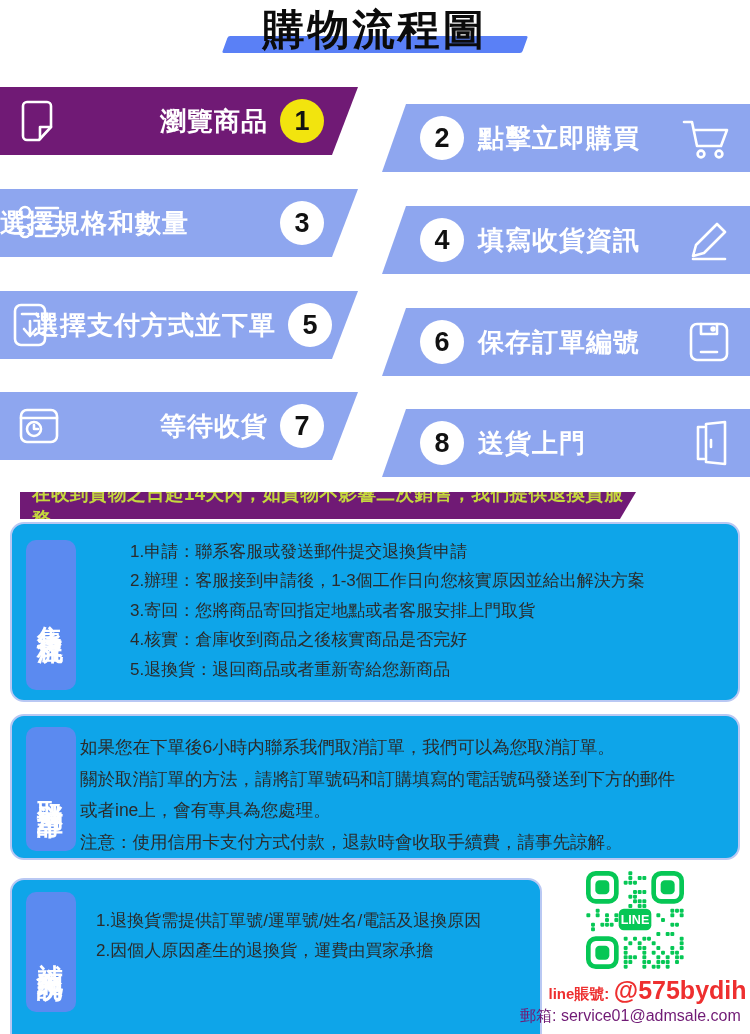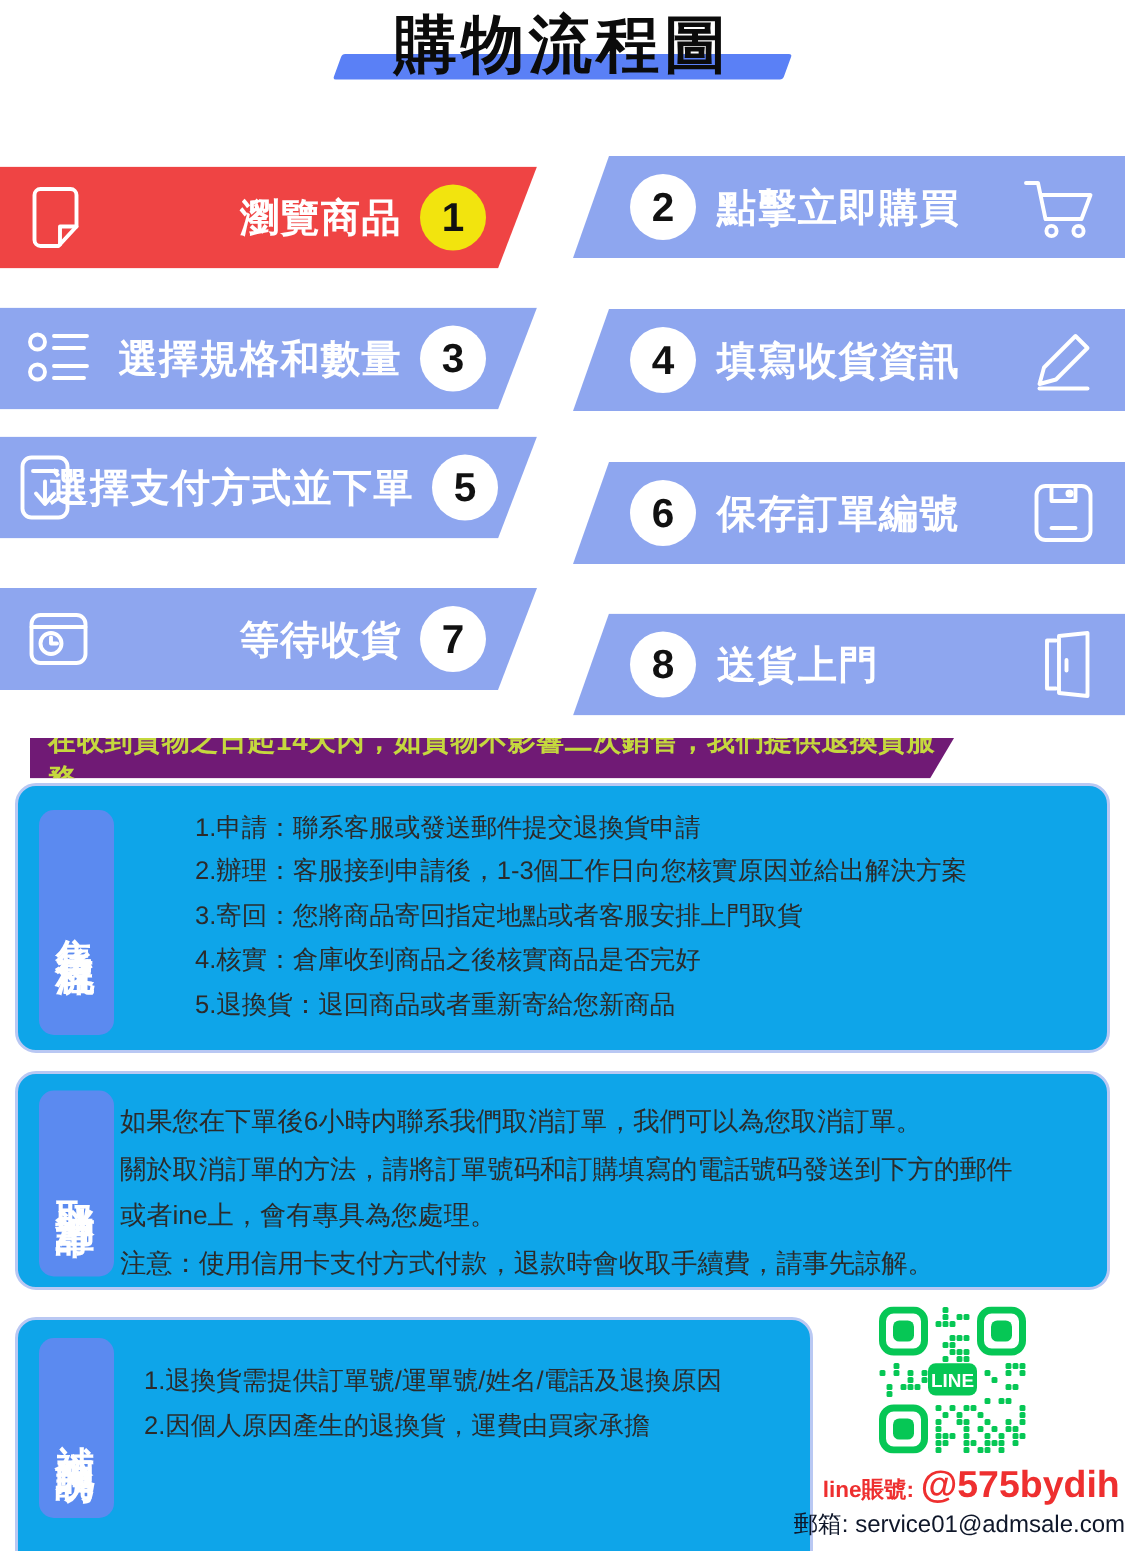--- a/index.html
+++ b/index.html
@@ -9,21 +9,21 @@
   
   .title-wrap{position:absolute;top:2px;left:0;width:100%;text-align:center;}
   .title-underline{position:absolute;top:34px;left:50%;width:300px;height:17px;
     background:#5a80f6;transform:translateX(-50%) skewX(-20deg);border-radius:2px;}
   .title-text{position:relative;font-size:42px;font-weight:800;color:#0b0b0b;letter-spacing:3px;z-index:1;}
 
   
   .banner{position:absolute;height:68px;display:flex;align-items:center;color:#fff;font-weight:700;}
   .banner.left{left:0;width:358px;background:#8ea6ef;clip-path:polygon(0 0,100% 0,calc(100% - 26px) 100%,0 100%);justify-content:flex-end;padding-right:34px;box-sizing:border-box;}
   .banner.right{left:382px;width:368px;background:#8ea6ef;clip-path:polygon(24px 0,100% 0,100% 100%,0 100%);justify-content:flex-start;padding-left:38px;box-sizing:border-box;}
-  .banner.primary{background:#ef4444;margin-top:24px;}
+  .banner.primary{background:#701a75;}
   .step-label{font-size:26px;letter-spacing:1px;}
   .num-circle{width:44px;height:44px;border-radius:50%;background:#fff;color:#111;
     display:flex;align-items:center;justify-content:center;font-size:27px;font-weight:800;flex:0 0 44px;}
   .num-circle.yellow{background:#f2e40e;}
   .banner.left .num-circle{margin-left:12px;}
   .banner.right .num-circle{margin-right:14px;}
   .banner-icon{position:absolute;top:50%;transform:translateY(-50%);display:flex;}
   .banner.left .banner-icon{left:16px;}
   .banner.right .banner-icon{right:18px;}
   .banner-icon svg{stroke:#fff;fill:none;stroke-width:2.6;stroke-linecap:round;stroke-linejoin:round;}
@@ -49,21 +49,21 @@
   #notes-box .box-text{left:84px;top:26px;font-size:17px;line-height:30px;}
   #notes-box .box-text .indent{padding-left:17px;}
 
   
   .qr{position:absolute;left:586px;top:871px;width:98px;height:98px;}
   .qr svg{width:100%;height:100%;}
   .qr text{font-family:"Liberation Sans","DejaVu Sans",sans-serif;}
   .contact-line{position:absolute;left:545px;top:976px;width:205px;text-align:center;color:#ee2f2f;white-space:nowrap;}
   .contact-line .lbl{font-size:15px;font-weight:700;}
   .contact-line .big{font-size:25px;font-weight:800;}
-  .contact-email{position:absolute;left:520px;top:1006px;width:230px;text-align:right;color:#0f172a;font-size:16px;white-space:nowrap;}
+  .contact-email{position:absolute;left:520px;top:1006px;width:230px;text-align:left;color:#701a75;font-size:16px;white-space:nowrap;}
 </style>
 </head>
 <body>
 
 <div class="page">
 
   <div class="title-wrap">
     <div class="title-underline"></div>
     <span class="title-text">購物流程圖</span>
   </div>
@@ -84,21 +84,21 @@
     <span class="step-label">點擊立即購買</span>
     <span class="banner-icon">
       <svg width="52" height="48" viewBox="0 0 52 48">
         <path d="M4 8 h8 l5 24 h24 l6 -16 H14"></path>
         <circle cx="21" cy="40" r="3.4"></circle>
         <circle cx="39" cy="40" r="3.4"></circle>
       </svg>
     </span>
   </div>
 
-  <div class="banner left" style="top:205px;">
+  <div class="banner left" style="top:189px;justify-content:space-between;">
     <span class="banner-icon">
       <svg width="46" height="42" viewBox="0 0 46 42">
         <circle cx="9" cy="10" r="5"></circle>
         <path d="M20 6 h22 M20 14 h20"></path>
         <circle cx="9" cy="30" r="5"></circle>
         <path d="M20 26 h22 M20 34 h20"></path>
       </svg>
     </span>
     <span class="step-label">選擇規格和數量</span>
     <span class="num-circle">3</span>

